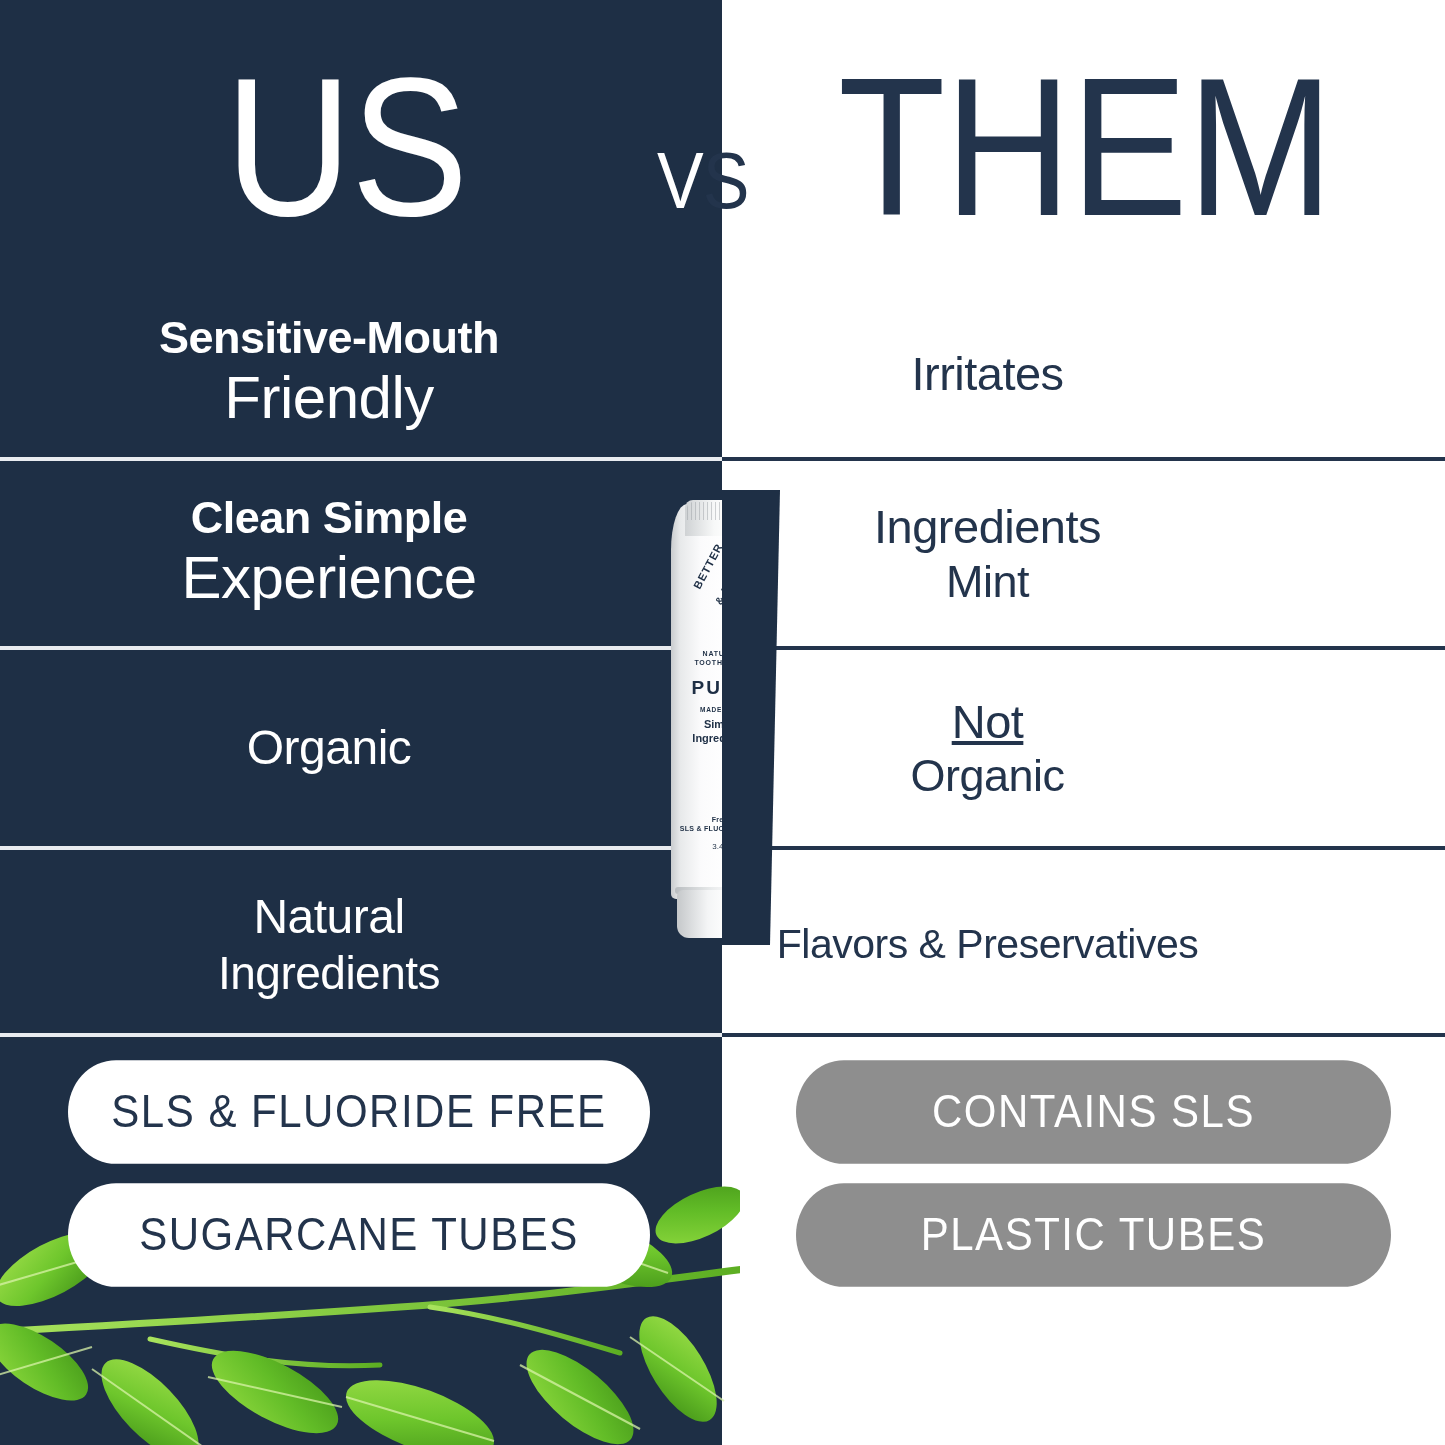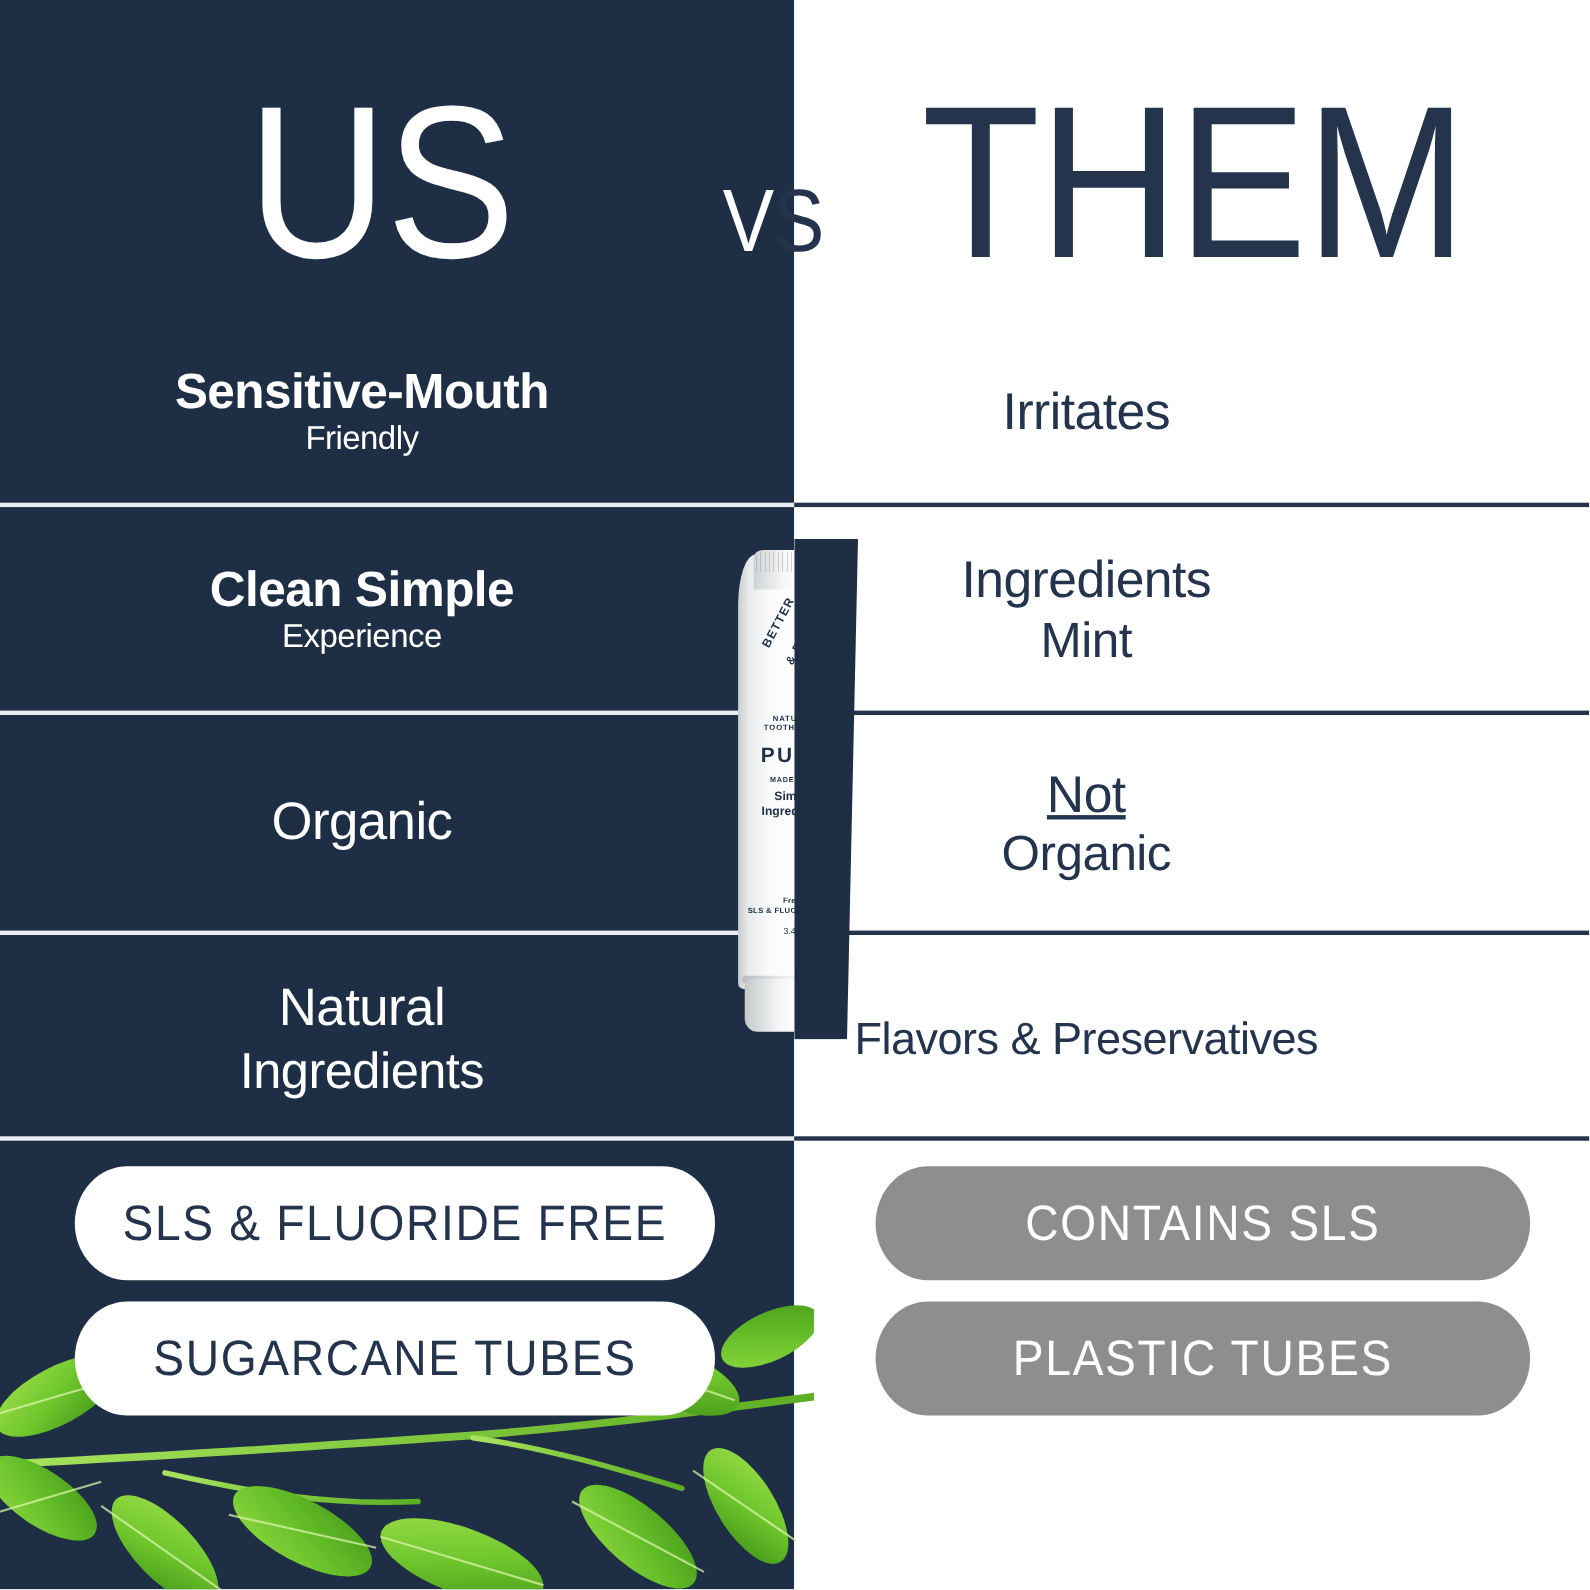--- a/index.html
+++ b/index.html
@@ -29,21 +29,20 @@
     width:723px; height:1445px;
     background:#ffffff;
   }
 
   
   .headline {
     position:absolute; left:0; top:0;
     width:1382px; height:290px;
     z-index:6;
     pointer-events:none;
-    margin-top:20px;
   }
   .hl-us, .hl-them, .hl-vs {
     position:absolute;
     font-family:"Liberation Sans", sans-serif;
     font-weight:300;
     letter-spacing:-1px;
     line-height:1;
     white-space:nowrap;
   }
   .hl-us {
@@ -95,21 +94,21 @@
 
   .line-strong {
     font-weight:700;
     font-size:45px;
     line-height:1.12;
     letter-spacing:-0.5px;
     white-space:nowrap;
   }
   .line-light {
     font-weight:300;
-    font-size:30px;
+    font-size:60px;
     line-height:1.18;
     letter-spacing:-0.5px;
     white-space:nowrap;
   }
   .cell.left .line-strong, .cell.left .line-light { color:#ffffff; }
   .cell.right .line-strong, .cell.right .line-light { color:#23344c; }
 
   
   .divider {
     position:relative;

